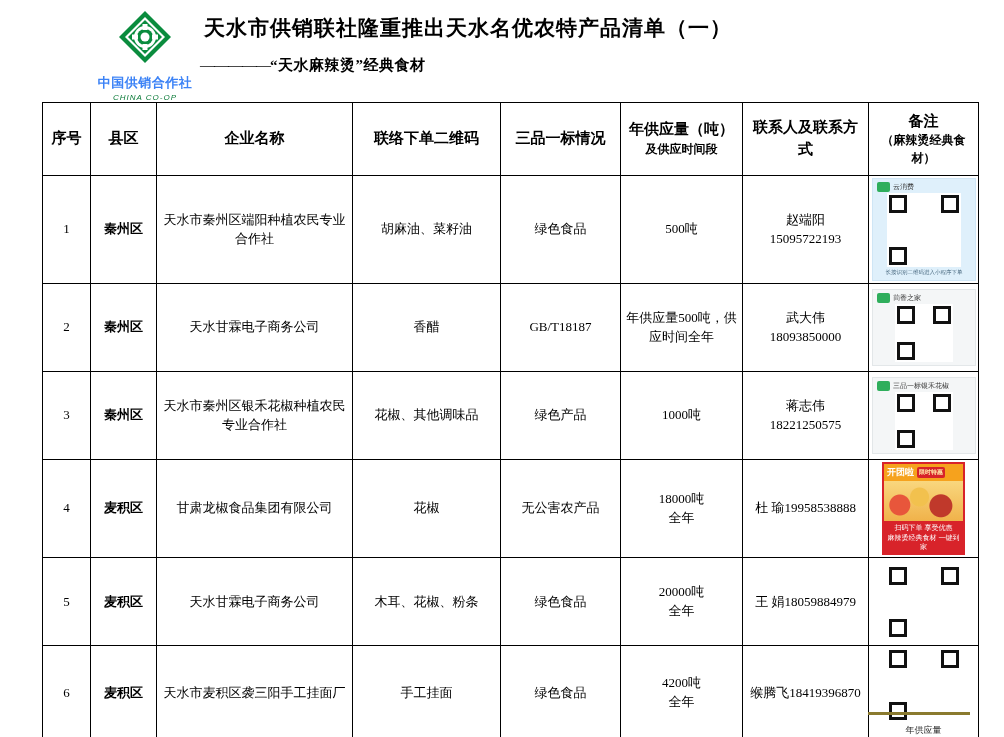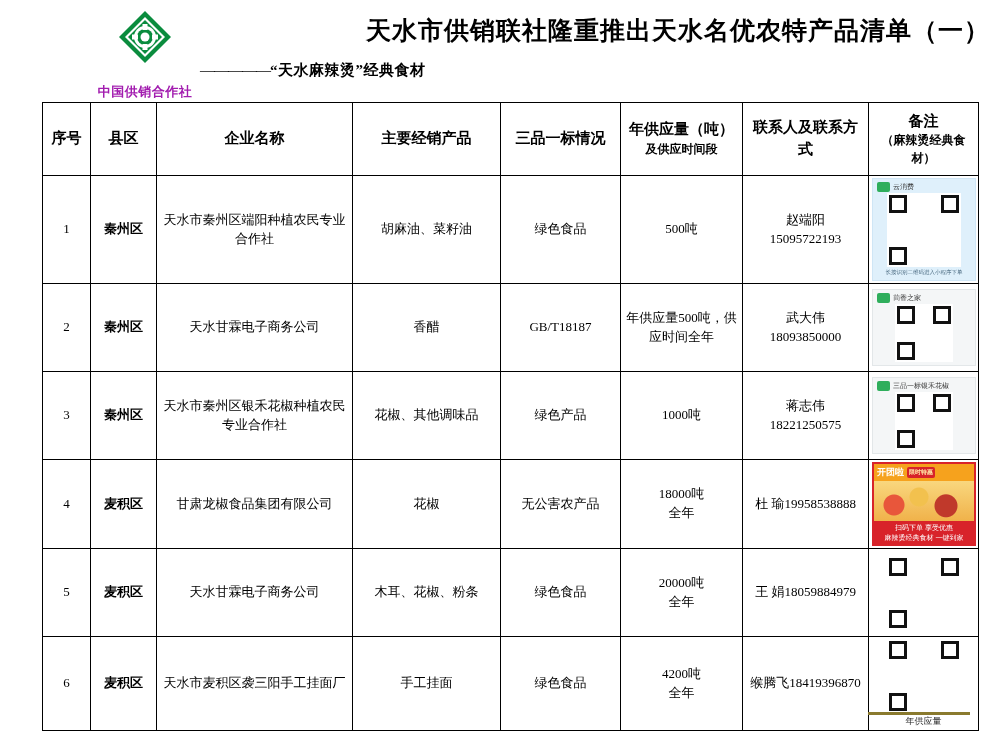--- a/index.html
+++ b/index.html
@@ -38,43 +38,43 @@
     width: 58px;
     height: 58px;
     margin: 0 auto;
     position: relative;
   }
   .logo-mark svg { display: block; }
   .logo-cn {
     font-family: "Liberation Sans", sans-serif;
     font-size: 13px;
     font-weight: bold;
-    color: #a21caf;
+    color: #3b82f6;
     letter-spacing: 0.5px;
-    margin-top: 17px;
+    margin-top: 8px;
   }
   .logo-en {
     font-family: "Liberation Sans", sans-serif;
     font-size: 8px;
     color: #0a7a38;
     letter-spacing: 1px;
     margin-top: 1px;
     font-style: italic;
   }
   .title-wrap {
     position: absolute;
     left: 200px;
     top: 14px;
     width: 790px;
   }
   .doc-title {
-    font-size: 25px;
+    font-size: 21px;
     font-weight: bold;
     letter-spacing: 1px;
-    text-align: right;
+    text-align: left;
     padding-left: 4px;
     font-family: "Liberation Serif", serif;
   }
   .doc-subtitle {
     margin-top: 14px;
     text-align: left;
     padding-right: 6px;
     font-size: 15px;
     font-weight: bold;
     letter-spacing: 0.5px;
@@ -183,21 +183,21 @@
   .qr-card-foot {
     font-size: 5.5px;
     color: #4a6a80;
     text-align: center;
     margin-top: 2px;
     font-family: "Liberation Sans", sans-serif;
   }
 
   
   .promo {
-    width: 104px;
+    width: 83px;
     margin: 0 auto;
     border: 2px solid #d8232a;
     box-sizing: border-box;
     background: #fdf3e2;
     font-family: "Liberation Sans", sans-serif;
   }
   .promo-top {
     background: #f6a21d;
     color: #fff;
     font-size: 9px;
@@ -296,21 +296,21 @@
         <col class="col-std">
           <col class="col-supply">
           <col class="col-contact">
           <col class="col-remark">
       </colgroup>
       <thead>
         <tr>
           <th><span>序号</span></th>
           <th><span>县区</span></th>
           <th><span>企业名称</span></th>
-          <th><span>主要经销产品</span></th>
+          <th><span>联络下单二维码</span></th>
           <th><span>三品一标情况</span></th>
           <th>
             <span>年供应量（吨）</span>
             <span class="th-sub">及供应时间段</span>
           </th>
           <th><span>联系人及联系方式</span></th>
           <th>
             <span>备注</span>
             <span class="th-sub">（麻辣烫经典食材）</span>
           </th>

